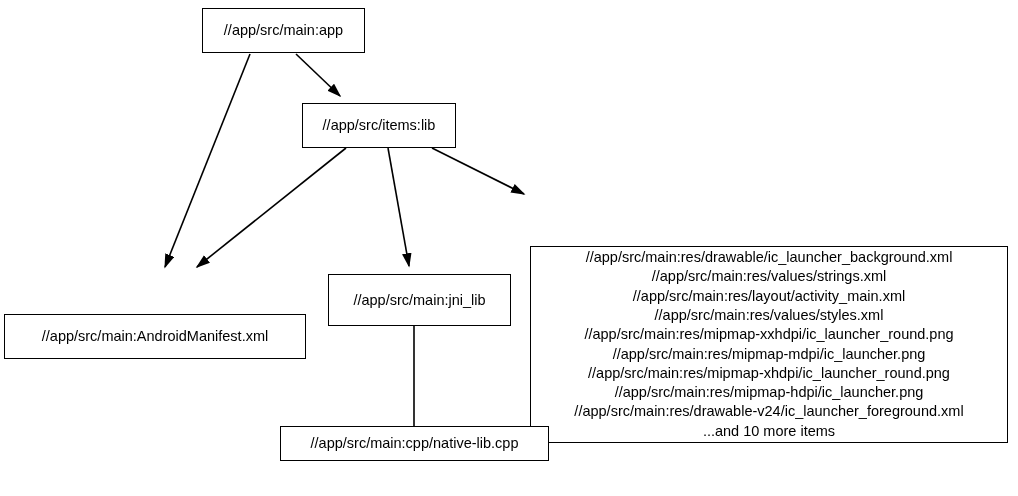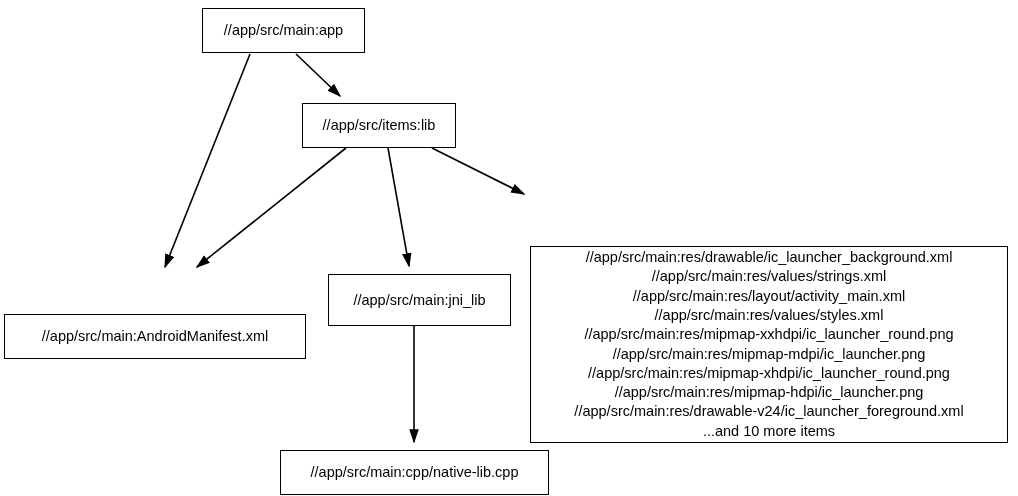--- a/index.html
+++ b/index.html
@@ -105,17 +105,17 @@
 //app/src/main:res/layout/activity_main.xml
 //app/src/main:res/values/styles.xml
 //app/src/main:res/mipmap-xxhdpi/ic_launcher_round.png
 //app/src/main:res/mipmap-mdpi/ic_launcher.png
 //app/src/main:res/mipmap-xhdpi/ic_launcher_round.png
 //app/src/main:res/mipmap-hdpi/ic_launcher.png
 //app/src/main:res/drawable-v24/ic_launcher_foreground.xml
 ...and 10 more items</span>
   </div>
 
-  <div class="node-box" style="left:280px; top:450px; width:269px; height:45px;">
+  <div class="node-box" style="left:280px; top:426px; width:269px; height:35px;">
     <span class="node-label">//app/src/main:cpp/native-lib.cpp</span>
   </div>
 
 </div>
 
 </body></html>

